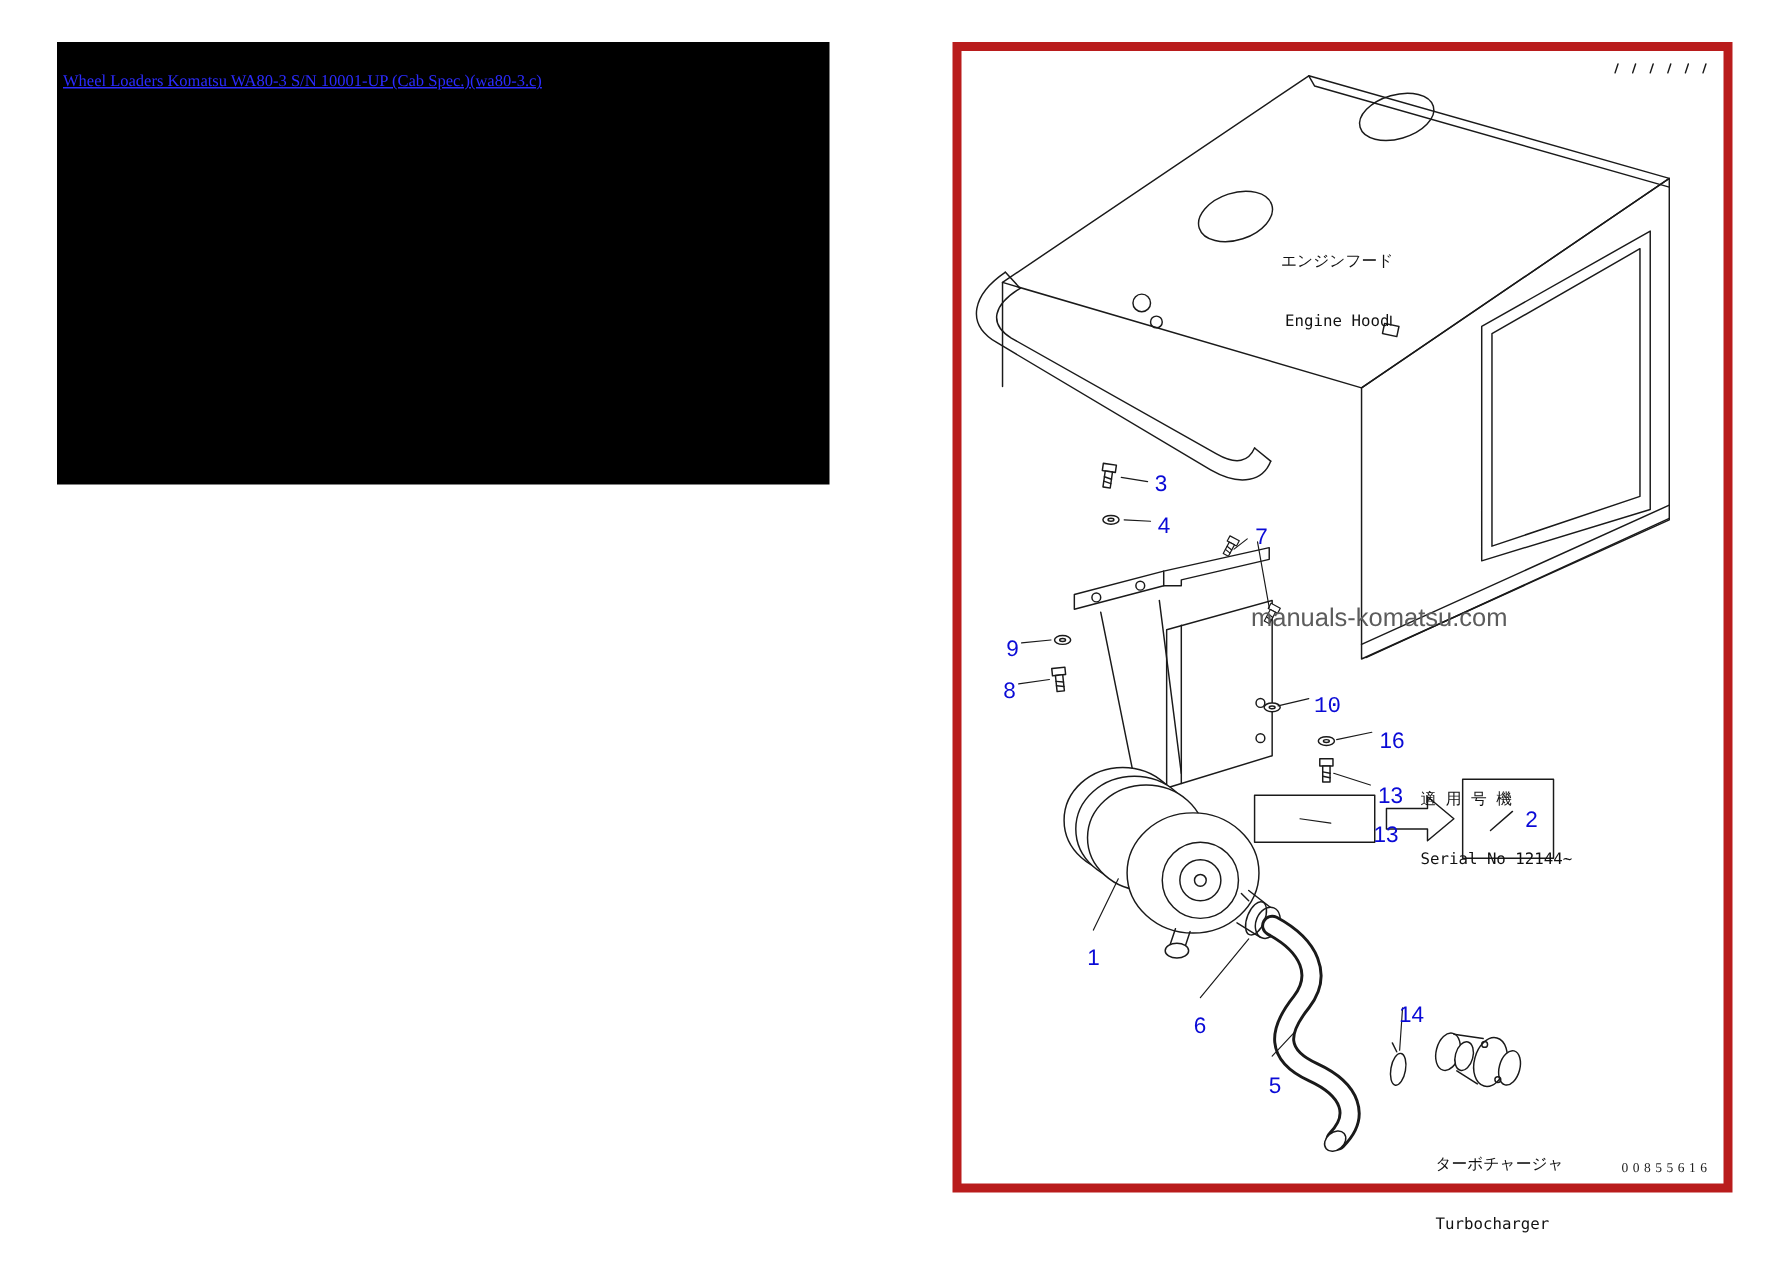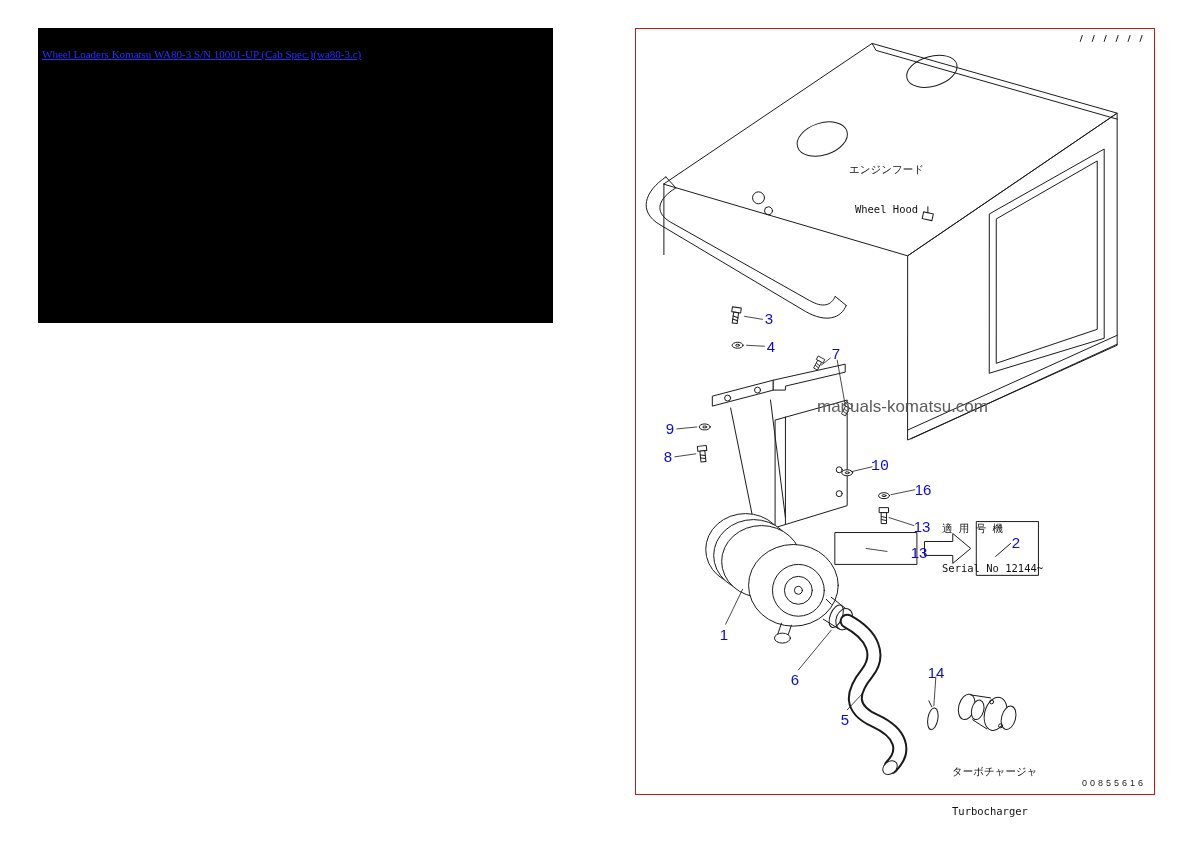--- a/index.html
+++ b/index.html
@@ -8,32 +8,32 @@
   #stage { position:relative; width:1190px; height:842px; background:#fff; }
 
   
   .black-panel { position:absolute; left:38px; top:28px; width:515px; height:295px;
                  background:#000; padding:16px 6px 0 4px; }
   .black-panel a { color:#2b2bff; font-size:11px; text-decoration:underline;
                    font-family:Liberation Serif, serif; cursor:pointer; }
 
   
   .diagram { position:absolute; left:635px; top:28px; width:520px; height:767px;
-             border:1px solid #b91c1c; background:#fff; }
+             border:6px solid #b91c1c; background:#fff; }
   .diagram svg { position:absolute; left:0; top:0; width:100%; height:100%; }
 
   .lbl { position:absolute; color:#111; font-family:"DejaVu Sans Mono", monospace;
          white-space:pre; line-height:1.25; }
   .lbl-hood   { left:188px; top:108px; width:125px; text-align:center; font-size:10.5px; }
   .lbl-serial { left:306px; top:467px; font-size:10.5px; }
   .lbl-turbo  { left:316px; top:710px; font-size:10.5px; }
-  .watermark  { position:absolute; left:124px; top:368px; width:285px; text-align:center;
+  .watermark  { position:absolute; left:136px; top:368px; width:285px; text-align:center;
                 color:#5c5c5c; font-size:17px; font-family:"Liberation Sans", sans-serif; }
   .docnum     { position:absolute; right:8px; bottom:6px; font-size:9px;
-                letter-spacing:3px; color:#222; font-family:Liberation Sans, sans-serif;margin-left:40px; }
+                letter-spacing:3px; color:#222; font-family:Liberation Serif, serif;margin-left:40px; }
 
   .callout { position:absolute; transform:translate(-50%,-50%);
              color:#0a0ad6; font-size:15px; font-family:"Liberation Sans", sans-serif; }
 </style>
 </head>
 <body>
 
 <div id="stage">
 
   <div class="black-panel">
@@ -164,21 +164,21 @@
         <path d="M279,498 L254,490"></path>
         <path d="M252,524 L231,521"></path>
         <path d="M163,643 L196,603"></path>
         <path d="M212,683 L227,667"></path>
         <path d="M301,650 L299,679"></path>
       </g>
     </svg>
 
     <div class="lbl lbl-hood">
       <div>エンジンフード</div>
-      <div>Wheel Hood</div>
+      <div>Engine Hood</div>
     </div>
 
     <div class="watermark">manuals-komatsu.com</div>
 
     <div class="lbl lbl-serial">
       <div>適 用 号 機</div>
       <div>Serial No 12144~</div>
     </div>
 
     <div class="lbl lbl-turbo">

